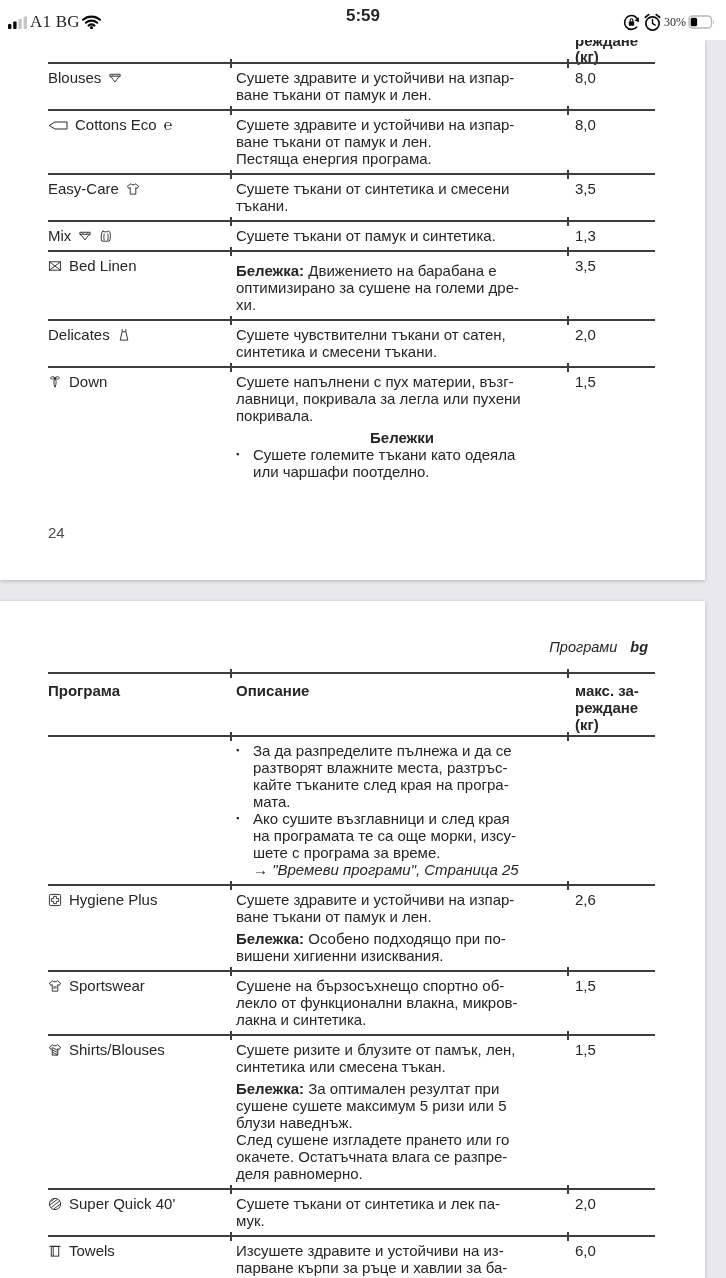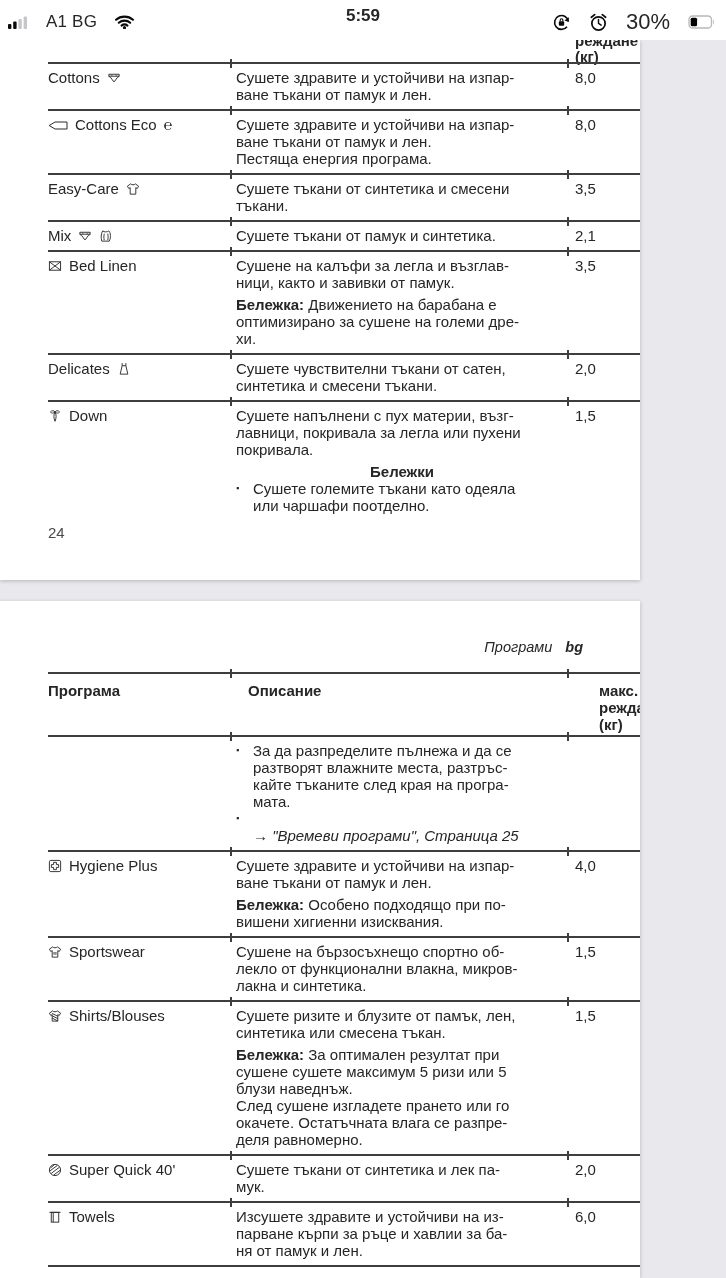--- a/index.html
+++ b/index.html
@@ -2,46 +2,46 @@
 <html><head>
 <meta charset="utf-8">
 <style>
   html,body{margin:0;padding:0;background:#e9e9ed;}
   .screen{position:relative;width:726px;height:1278px;background:#e9e9ed;overflow:hidden;
           font-family:"Liberation Sans","DejaVu Sans",sans-serif;color:#262626;}
 
   
   .statusbar{position:absolute;top:0;left:0;width:726px;height:40px;background:#fff;z-index:10;
              display:flex;align-items:center;justify-content:space-between;box-sizing:border-box;padding:4px 10px 0 8px;}
-  .sb-left,.sb-right{display:flex;align-items:center;gap:18px;z-index:2;}
+  .sb-left,.sb-right{display:flex;align-items:center;gap:2px;z-index:2;font-family:Liberation Serif, serif;}
   .sb-carrier{font-size:17px;letter-spacing:.2px;}
   .sb-time{position:absolute;left:50%;top:6px;transform:translateX(-50%);font-size:17px;font-weight:700;z-index:1;}
-  .sb-percent{font-size:22px;}
+  .sb-percent{font-size:12px;}
   .sb-ic{display:block;}
 
   
-  .page{position:absolute;left:0;width:640px;background:#fff;box-shadow:0 1px 4px rgba(0,0,0,.22);overflow:hidden;}
+  .page{position:absolute;left:0;width:705px;background:#fff;box-shadow:0 1px 4px rgba(0,0,0,.22);overflow:hidden;}
   .page1{top:40px;height:540px;z-index:1;}
   .page2{top:601px;height:677px;z-index:1;}
 
   .p1-cliphead{position:absolute;top:-7px;left:575px;font-weight:700;font-size:15px;line-height:15.5px;white-space:pre-line;}
   .p1-pagenum{position:absolute;top:484px;left:48px;font-size:15px;color:#4a4a4a;}
 
   .p2-running{position:absolute;top:38px;right:57px;font-size:14.5px;font-style:italic;}
   .p2-running b{margin-left:13px;}
 
   .ptable{width:607px;margin-left:48px;}
   .p1-table{margin-top:22px;}
   .p2-table{margin-top:71px;}
 
   .t-row{display:grid;grid-template-columns:183px 337px 87px;position:relative;
          padding:5px 0 6px;font-size:15px;line-height:17px;}
   .rule-top{border-top:2px solid #3e3e3e;}
   .rule-bottom{border-bottom:2px solid #3e3e3e;}
-  .t-header{font-weight:700;padding:8px 0 2px;gap:12px;}
+  .t-header{font-weight:700;padding:8px 0 2px;}
   .tick{position:absolute;width:2px;height:9px;background:#3e3e3e;}
   .t1{left:182px}.t2{left:519px}
   .tk-top{top:-5.5px}.tk-bottom{bottom:-5.5px}
 
   .cell-prog{display:flex;gap:7px;align-items:flex-start;padding-right:6px;}
   .p-label{white-space:nowrap;}
   .cell-desc{padding-left:5px;}
   .cell-val{padding-left:7px;}
   .hdr-max{white-space:pre-line;}
 
@@ -103,21 +103,21 @@
   </div>
 
   <div class="page page1">
     <div class="p1-cliphead">реждане
 (кг)</div>
     <div class="ptable p1-table" id="p1-table">
         <div class="t-row rule-top">
           <span class="tick t1 tk-top"></span>
           <span class="tick t2 tk-top"></span>
           <div class="cell cell-prog">
-            <span class="p-label">Cottons</span>
+            <span class="p-label">Blouses</span>
             <span style="display: inline-flex;">
               <svg class="pi" viewBox="0 0 15 15">
                 <path d="M2 3.5h11v2.3c-3 .5-4 5.7-5.5 5.7S5 6.3 2 5.8z"></path>
                 <path d="M2 5.6h11"></path>
                 <circle cx="5.2" cy="4.6" r=".55" fill="#2b2b2b" stroke="none"></circle>
                 <circle cx="9.8" cy="4.6" r=".55" fill="#2b2b2b" stroke="none"></circle>
               </svg>
             </span>
           </div>
           <div class="cell cell-desc">
@@ -181,37 +181,35 @@
               <svg class="pi" viewBox="0 0 15 15">
                 <path d="M4 2 C2 5 2 10 3 13 L11 13 C13 9 12.5 4 10.5 2 C9 3.5 5.5 3.5 4 2 Z"></path>
                 <path d="M5.6 5 C5.1 8 5.1 10 5.6 12"></path>
                 <path d="M9.4 5 C9.9 8 9.9 10 9.4 12"></path>
               </svg>
             </span>
           </div>
           <div class="cell cell-desc">
             <div class="para">Сушете тъкани от памук и синтетика.</div>
           </div>
-          <div class="cell cell-val">2,1</div>
+          <div class="cell cell-val">1,3</div>
         </div>
         <div class="t-row rule-top">
           <span class="tick t1 tk-top"></span>
           <span class="tick t2 tk-top"></span>
           <div class="cell cell-prog">
             <span style="display: inline-flex;">
               <svg class="pi" viewBox="0 0 15 15">
                 <rect x="1.5" y="3" width="12" height="9"></rect>
                 <path d="M1.5 3 L13.5 12 M13.5 3 L1.5 12"></path>
               </svg>
             </span>
             <span class="p-label">Bed Linen</span>
           </div>
           <div class="cell cell-desc">
-            <div class="para">Сушене на калъфи за легла и възглав-
-ници, както и завивки от памук.</div>
             <div class="para note"><b>Бележка:</b> Движението на барабана е
 оптимизирано за сушене на големи дре-
 хи.</div>
           </div>
           <div class="cell cell-val">3,5</div>
         </div>
         <div class="t-row rule-top">
           <span class="tick t1 tk-top"></span>
           <span class="tick t2 tk-top"></span>
           <div class="cell cell-prog">
@@ -281,20 +279,23 @@
           <div class="cell cell-desc">
             <div class="bullet">
               <span class="marker">▪</span>
               <span class="btext">За да разпределите пълнежа и да се
 разтворят влажните места, разтръс-
 кайте тъканите след края на програ-
 мата.</span>
             </div>
             <div class="bullet">
               <span class="marker">▪</span>
+              <span class="btext">Ако сушите възглавници и след края
+на програмата те са още морки, изсу-
+шете с програма за време.</span>
             </div>
             <div class="ref"><span class="arrow">→ </span><em>"Времеви програми", Страница 25</em></div>
           </div>
           <div class="cell cell-val"></div>
         </div>
         <div class="t-row rule-bottom">
           <span class="tick t1 tk-bottom"></span>
           <span class="tick t2 tk-bottom"></span>
           <div class="cell cell-prog">
             <span style="display: inline-flex;">
@@ -304,21 +305,21 @@
               </svg>
             </span>
             <span class="p-label">Hygiene Plus</span>
           </div>
           <div class="cell cell-desc">
             <div class="para">Сушете здравите и устойчиви на изпар-
 ване тъкани от памук и лен.</div>
             <div class="para note"><b>Бележка:</b> Особено подходящо при по-
 вишени хигиенни изисквания.</div>
           </div>
-          <div class="cell cell-val">4,0</div>
+          <div class="cell cell-val">2,6</div>
         </div>
         <div class="t-row rule-bottom">
           <span class="tick t1 tk-bottom"></span>
           <span class="tick t2 tk-bottom"></span>
           <div class="cell cell-prog">
             <span style="display: inline-flex;">
               <svg class="pi" viewBox="0 0 15 15">
                 <path d="M5 2 L1.5 4.5 L3 7 L4.5 6 L4.5 13 H10.5 V6 L12 7 L13.5 4.5 L10 2 C9 3.3 6 3.3 5 2 Z"></path>
                 <path d="M6.5 7.5 V10.5 M8.5 7.5 V10.5"></path>
               </svg>

